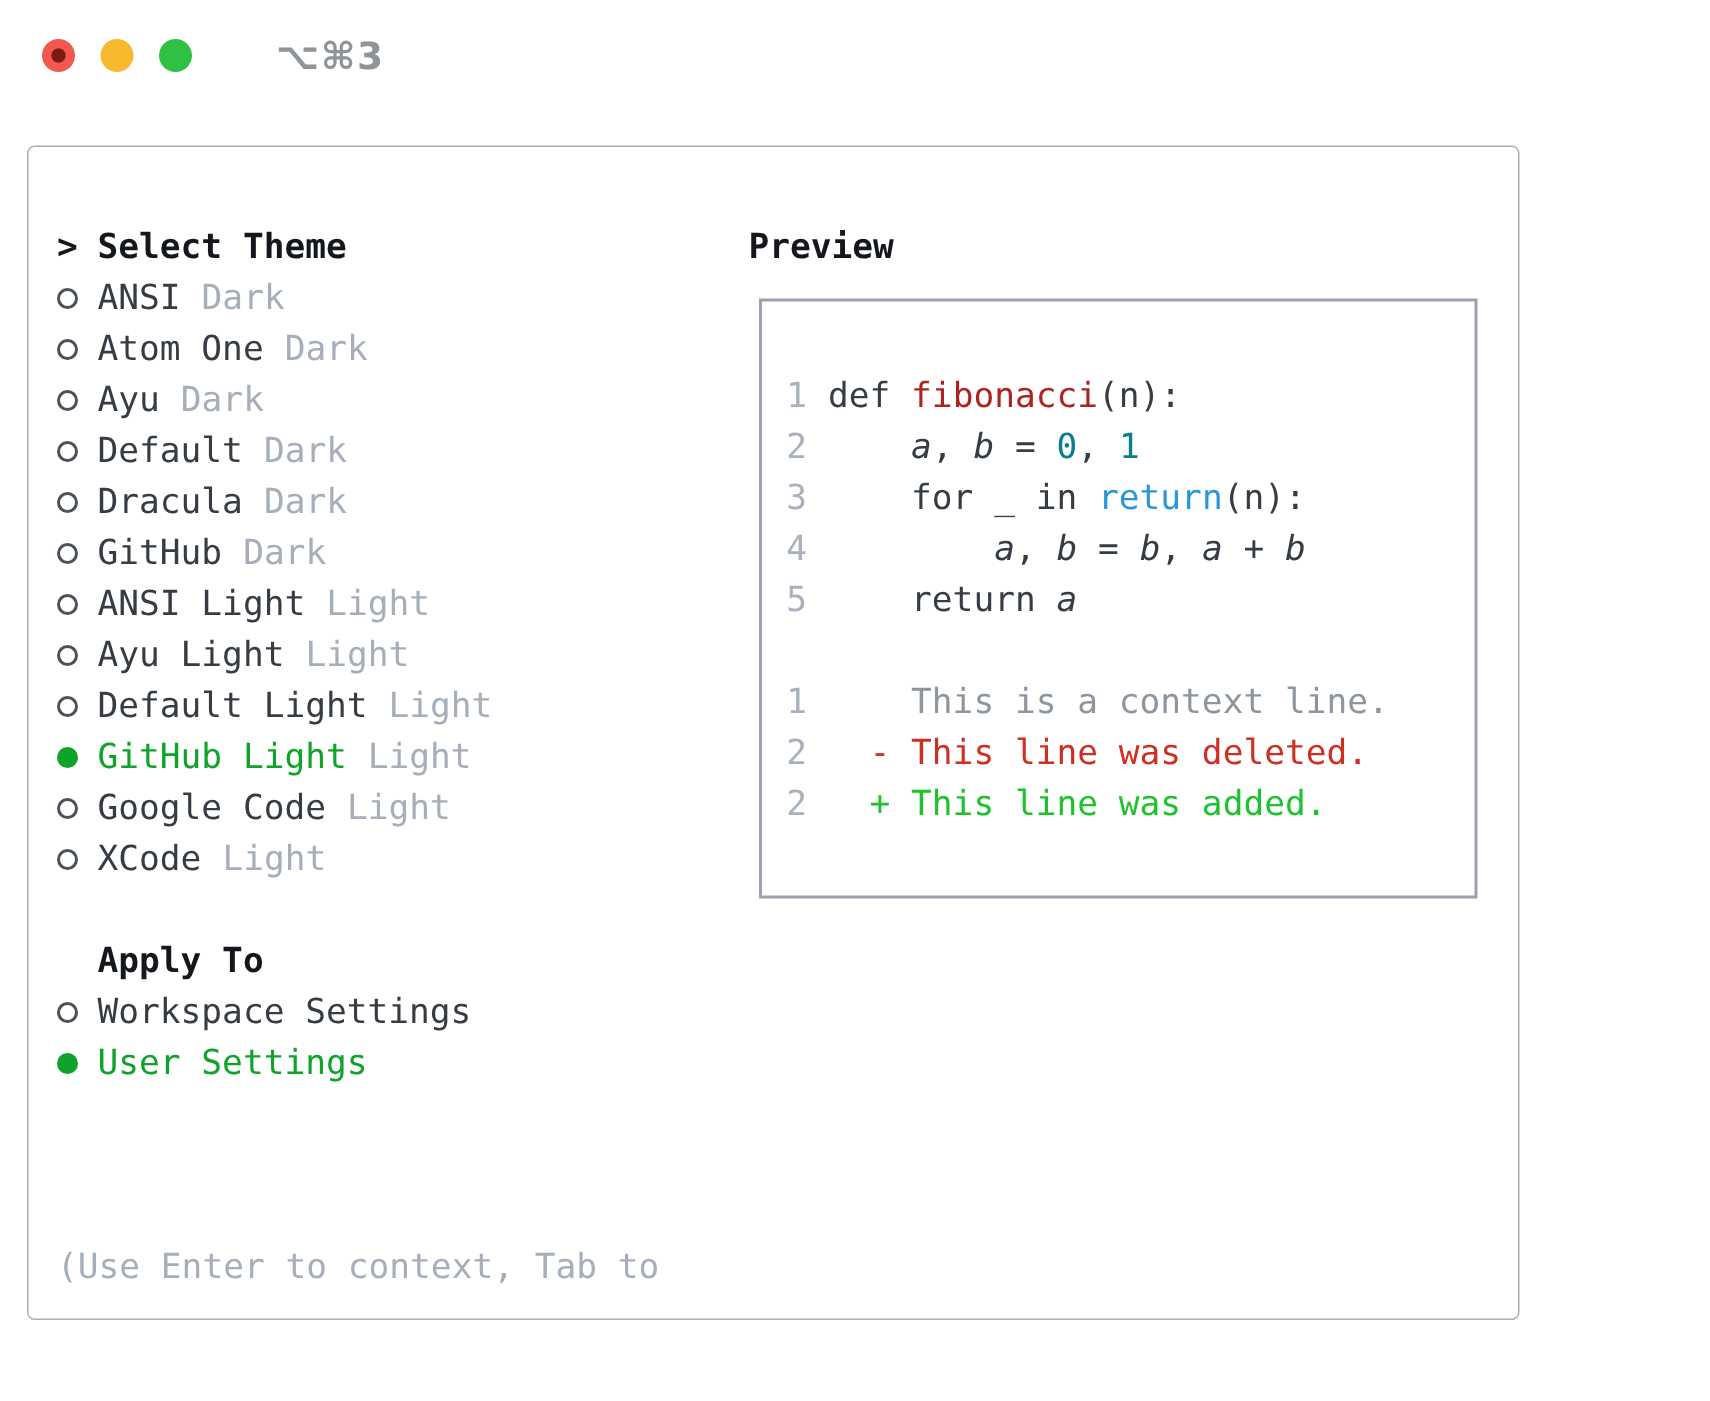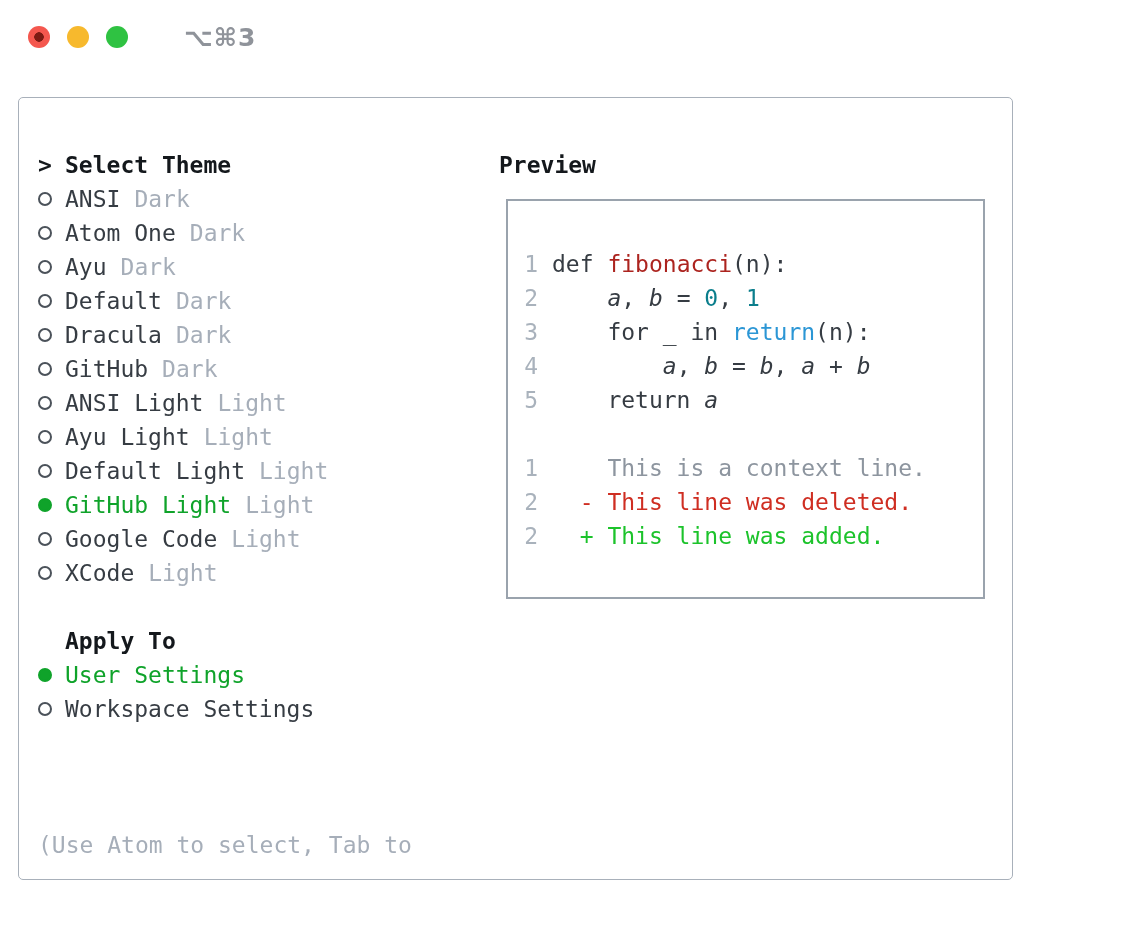--- a/index.html
+++ b/index.html
@@ -155,35 +155,35 @@
 </div>
 
       <div class="spacer"></div>
 
       <div class="row">
         <span class="bullet"></span>
         <span class="apply-header-text">Apply To</span>
       </div>
 
       <div id="apply-list">
+  <div class="row">
+    <span class="bullet"><span class="radio"></span></span>
+    <span class="tname">Workspace Settings</span>
+  </div>
+
   <div class="row selected">
     <span class="bullet"><span class="radio"></span></span>
     <span class="tname">User Settings</span>
   </div>
-
-  <div class="row">
-    <span class="bullet"><span class="radio"></span></span>
-    <span class="tname">Workspace Settings</span>
-  </div>
 </div>
 
       <div class="spacer"></div>
 
       <div class="help">
-        <div>(Use Atom to select, Tab to</div>
+        <div>(Use Enter to context, Tab to</div>
         <div>change focus)</div>
       </div>
     </div>
 
     <div class="right-col">
       <div class="row">
         <span class="header-text">Preview</span>
       </div>
       <div class="preview-box">
         <div id="code-lines">

